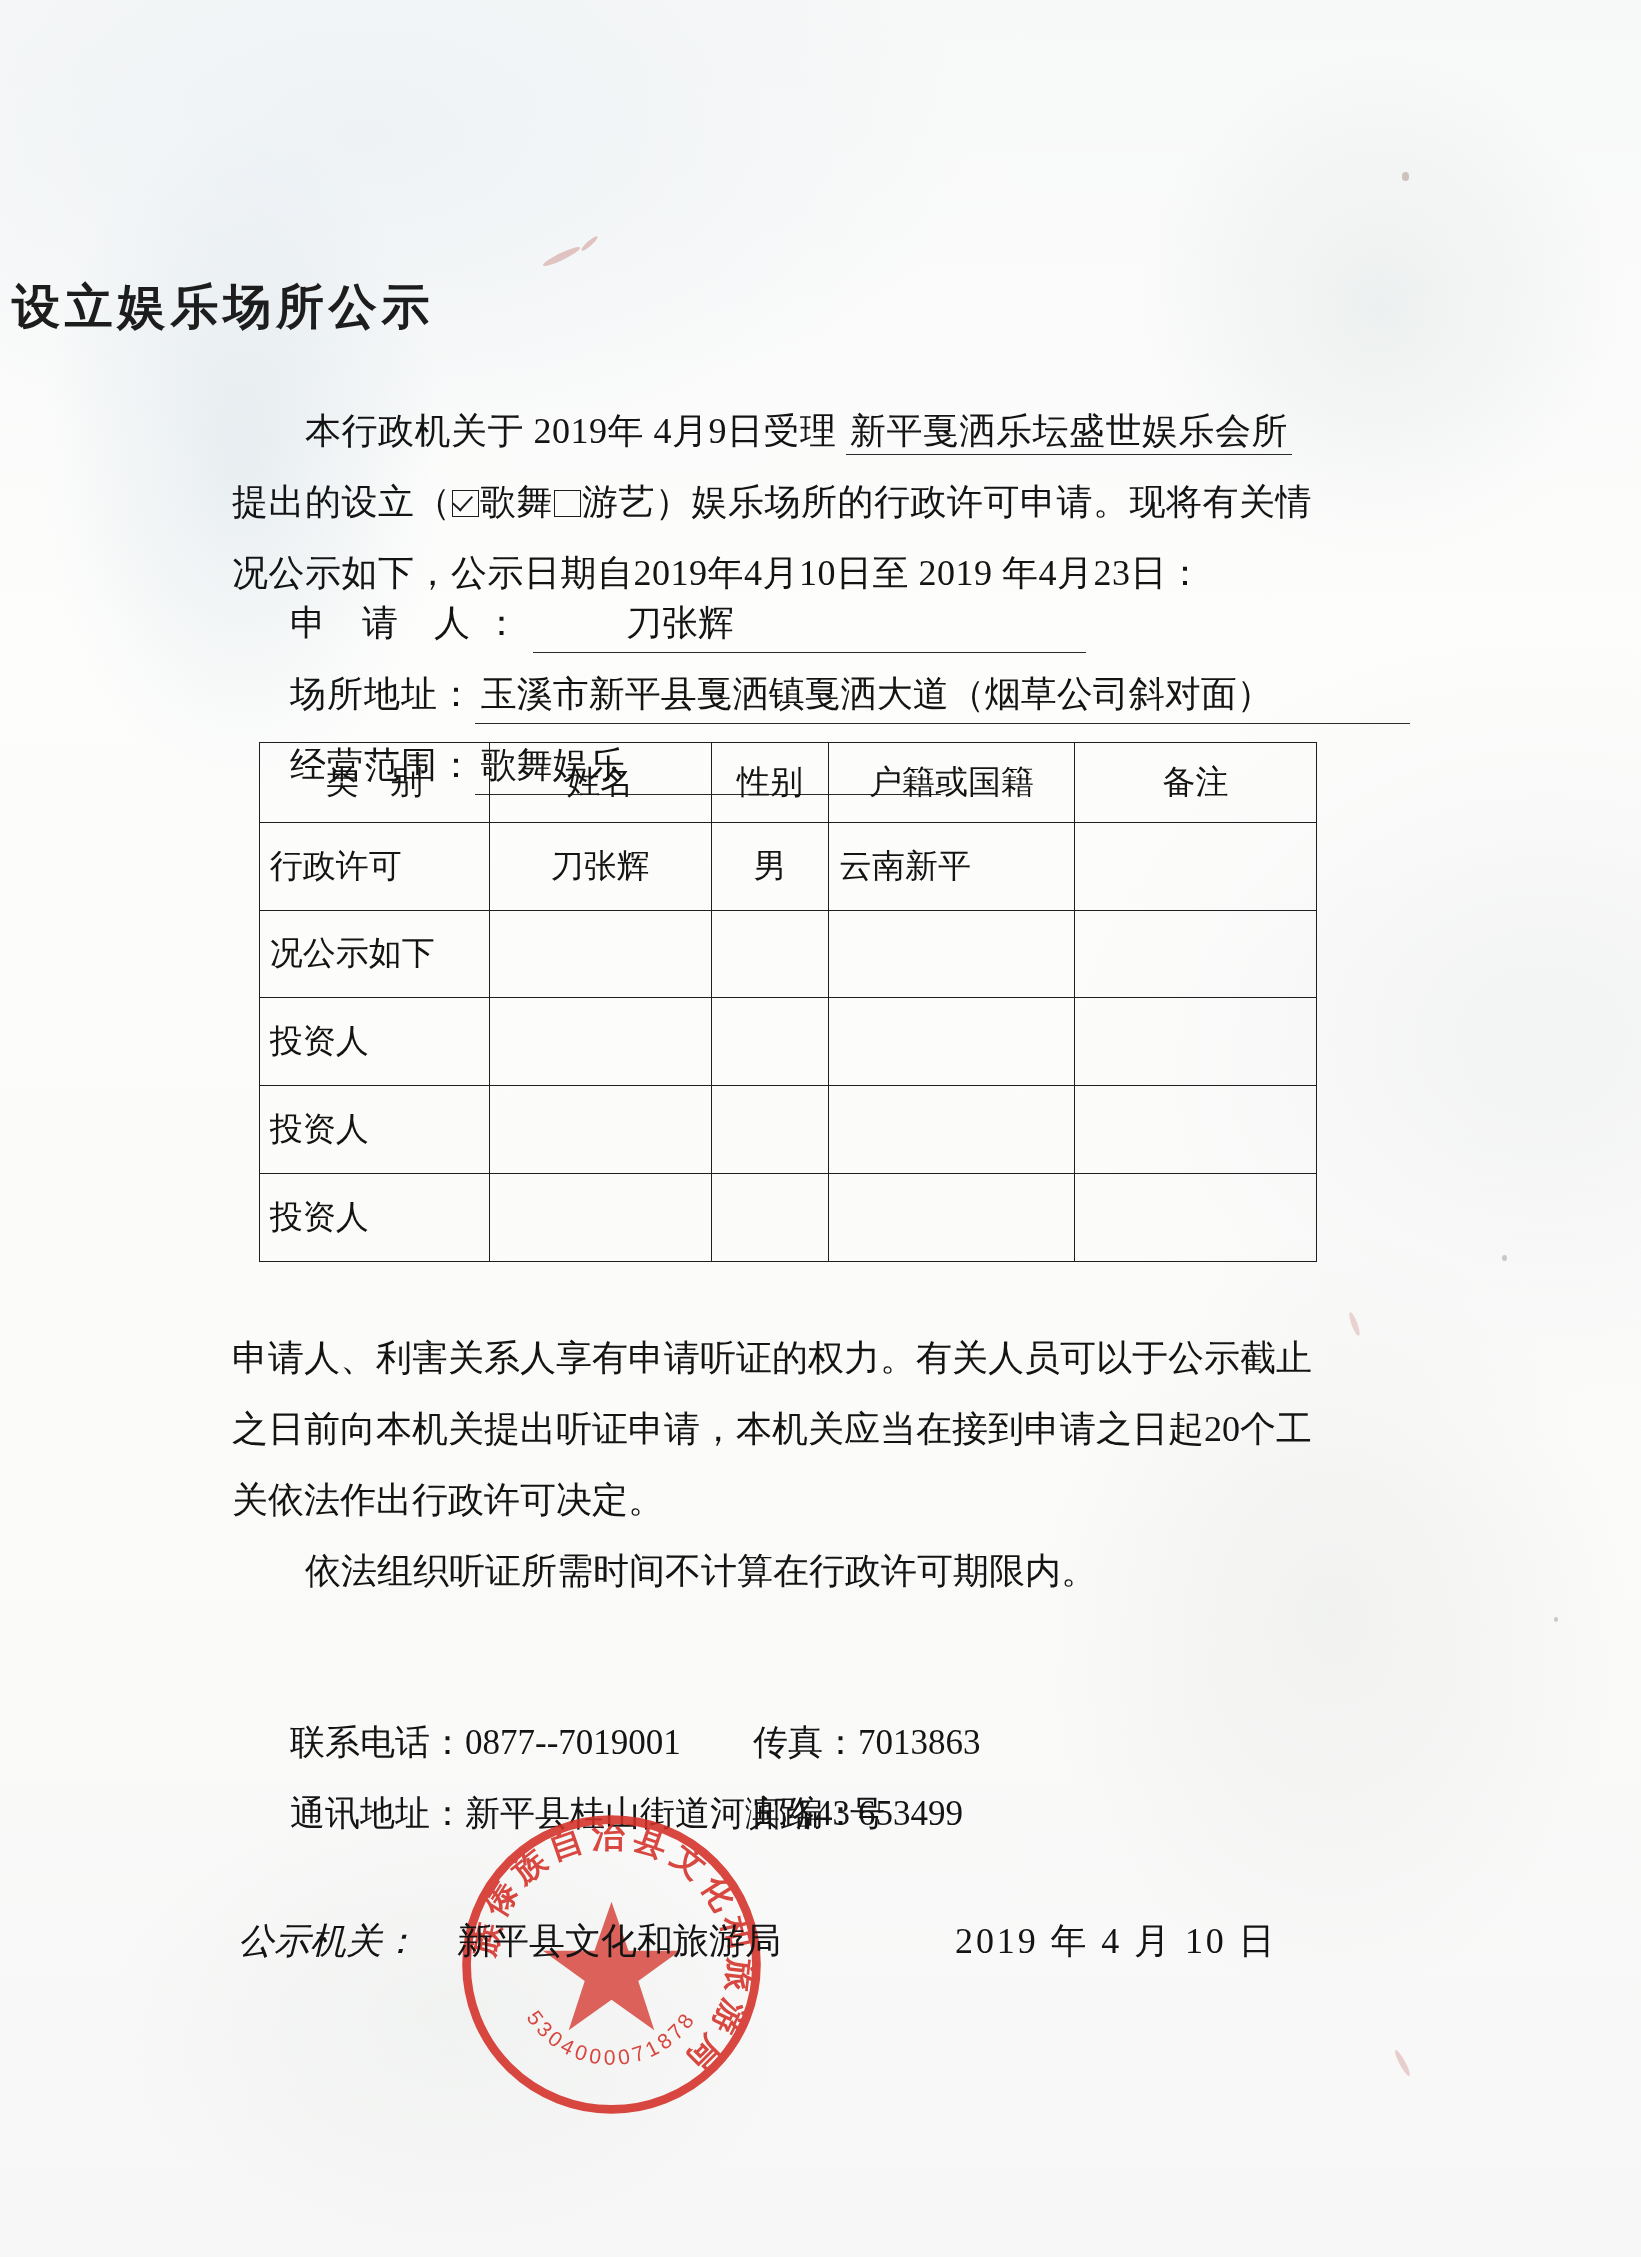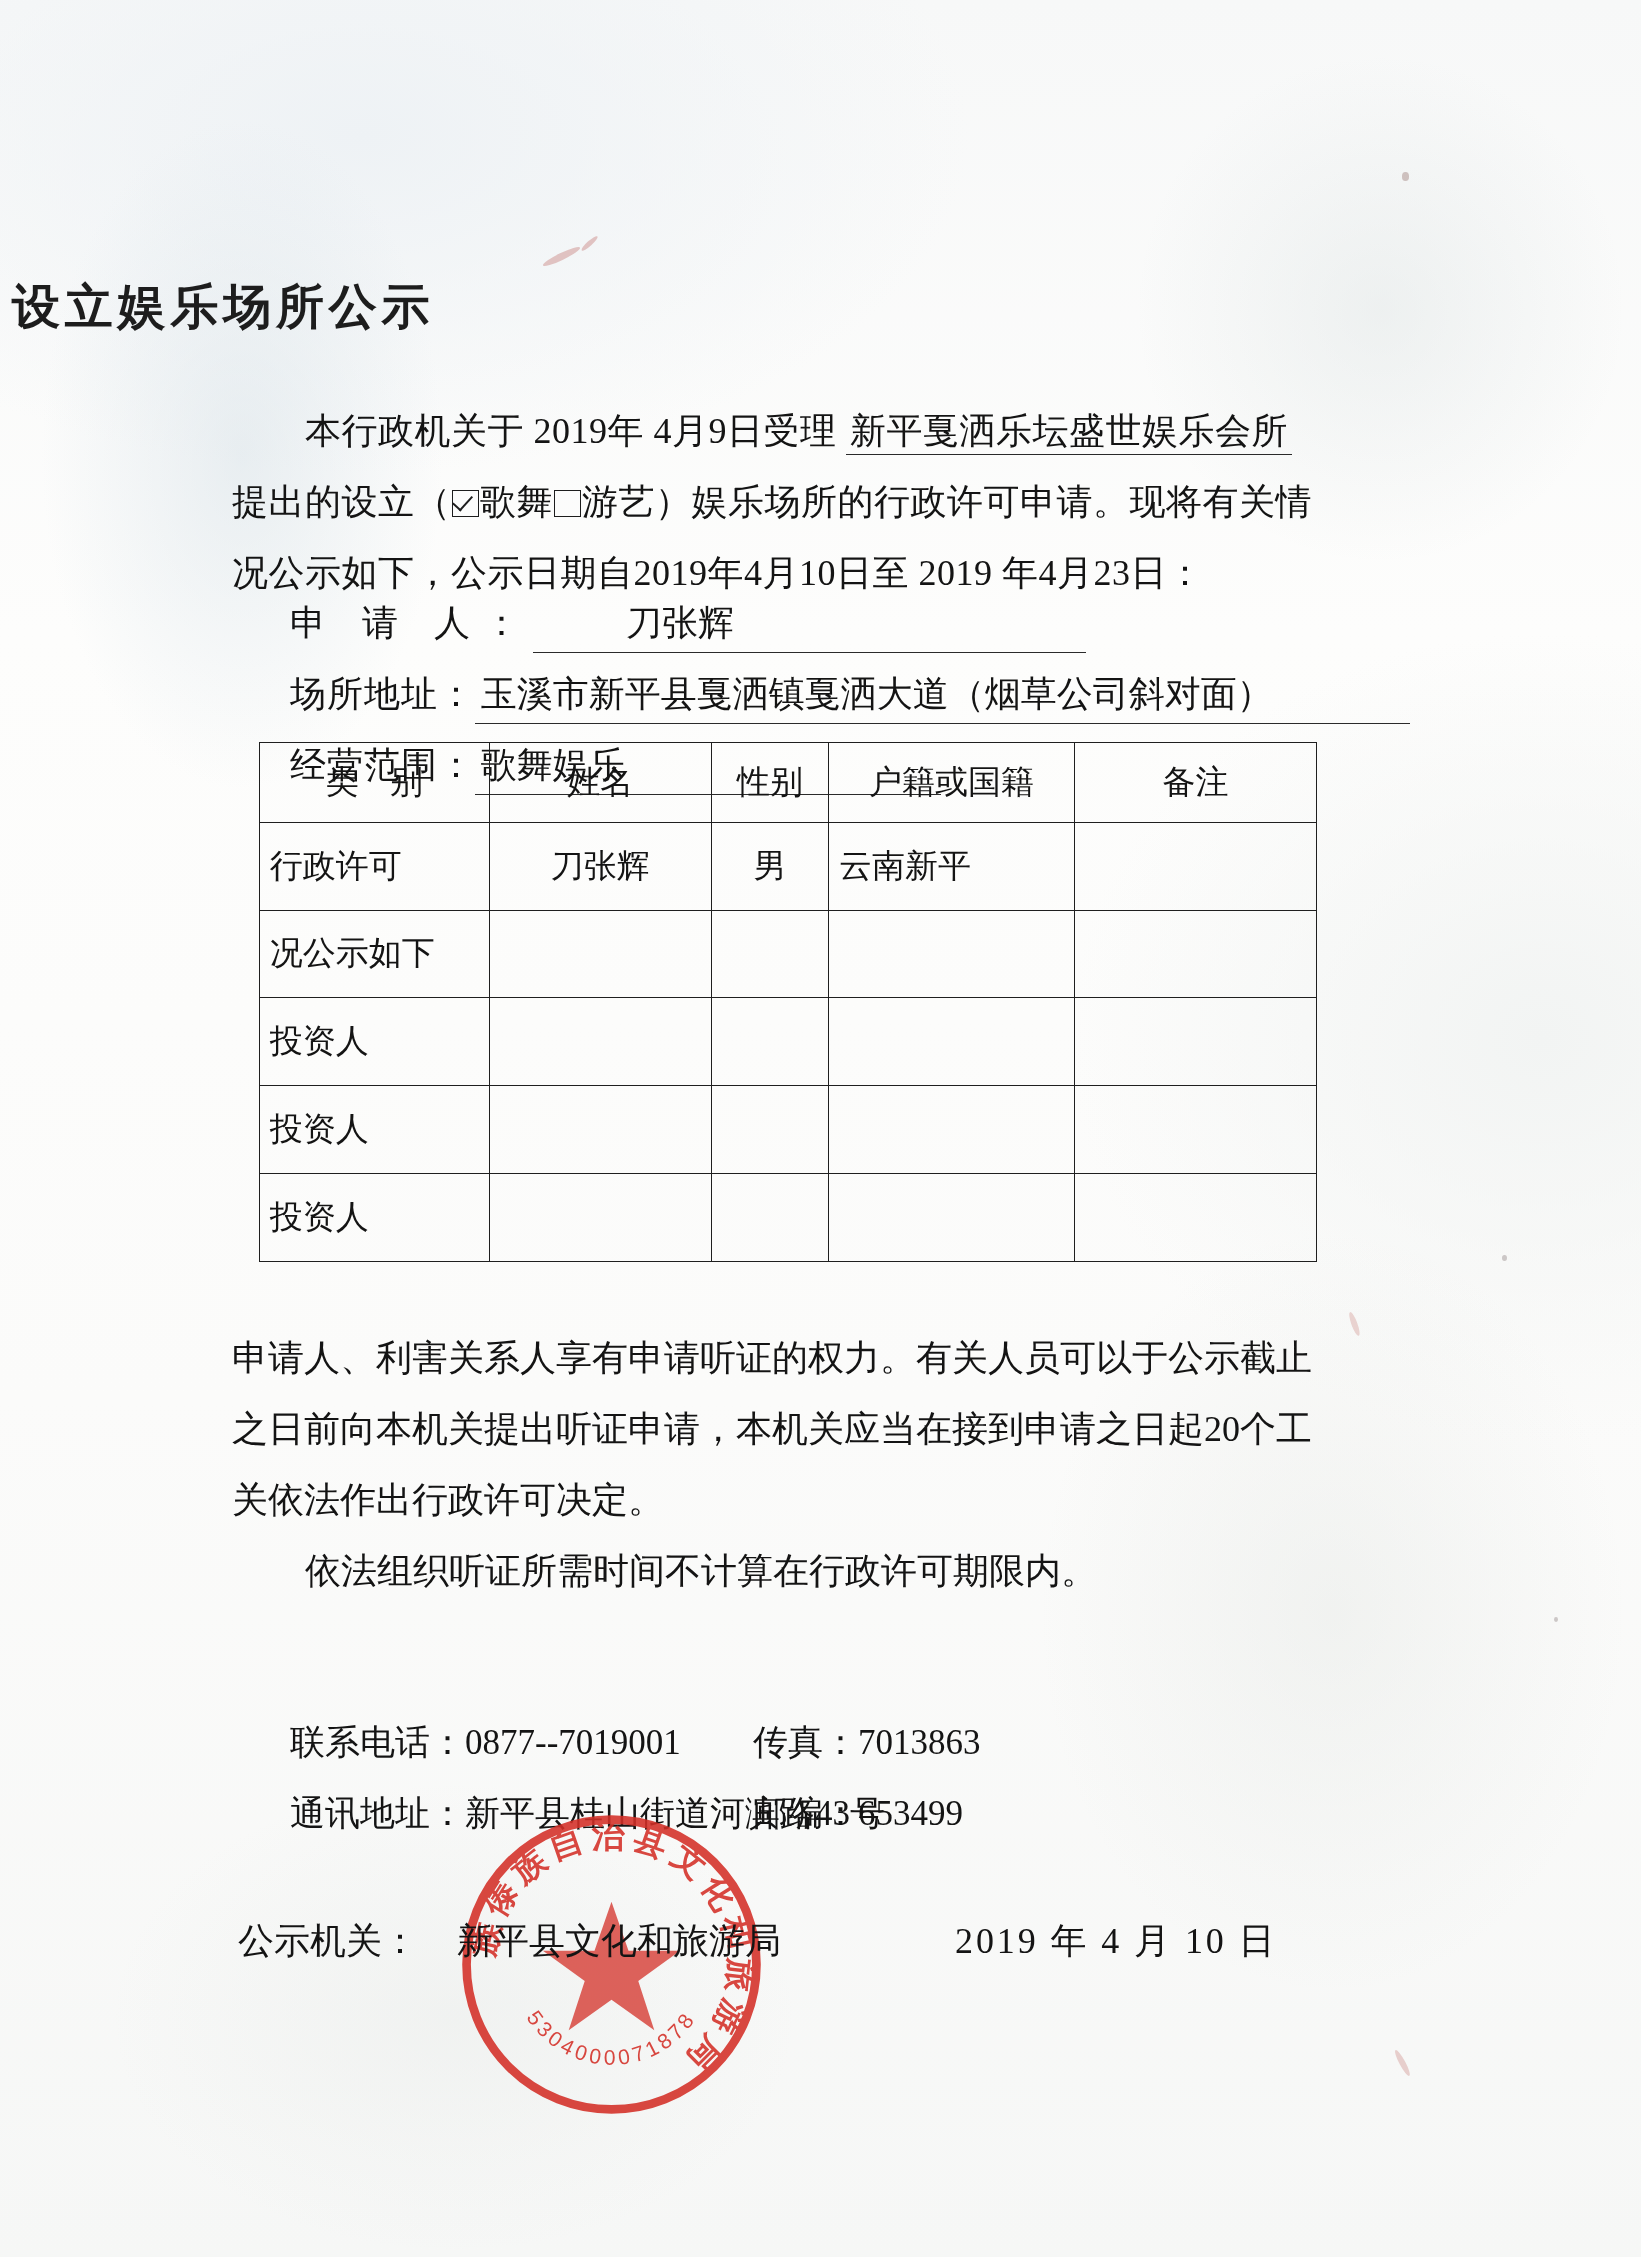--- a/index.html
+++ b/index.html
@@ -198,21 +198,21 @@
   
   .sign-block {
     position: absolute;
     left: 238px;
     top: 1917px;
     width: 1159px;
     font-size: 36px;
     color: #141414;
   }
   .sign-row { display: flex; align-items: baseline; }
-  .sign-label { white-space: nowrap; }
+  .sign-label { white-space: nowrap; font-style: italic; }
   .sign-org { margin-left: 39px; white-space: nowrap; }
   .sign-date { margin-left: 174px; white-space: nowrap; letter-spacing: 2.9px; }
 
   
   .seal {
     position: absolute;
     left: 454px;
     top: 1807px;
     width: 315px;
     height: 315px;

